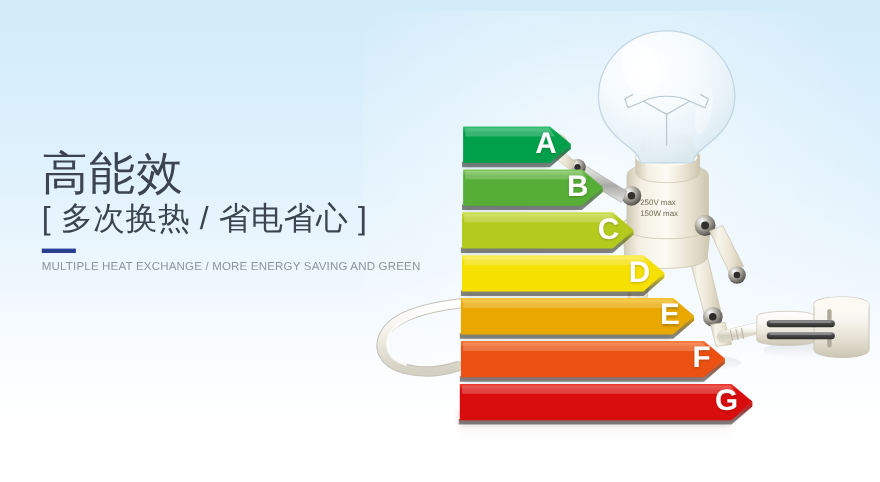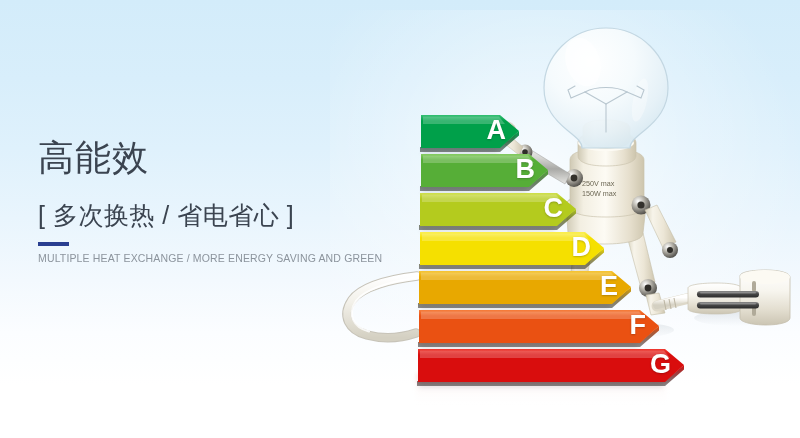--- a/index.html
+++ b/index.html
@@ -48,30 +48,30 @@
   }
 
   
   #text-block {
     position: absolute;
     left: 38px;
     top: 136px;
     width: 400px;
   }
   #headline-cn {
-    font-size: 36px;
+    font-size: 42px;
     line-height: 44px;
     color: #3b4450;
     letter-spacing: 1px;
     font-weight: 400;
     white-space: nowrap;
   }
   #subhead-cn {
-    margin-top: 20px;
-    font-size: 25px;
+    margin-top: 4px;
+    font-size: 29px;
     line-height: 31px;
     color: #3b4450;
     letter-spacing: 0.5px;
     white-space: nowrap;
   }
   #accent-bar {
     width: 31px;
     height: 4px;
     background: #2a3f91;
     margin-top: 11px;

